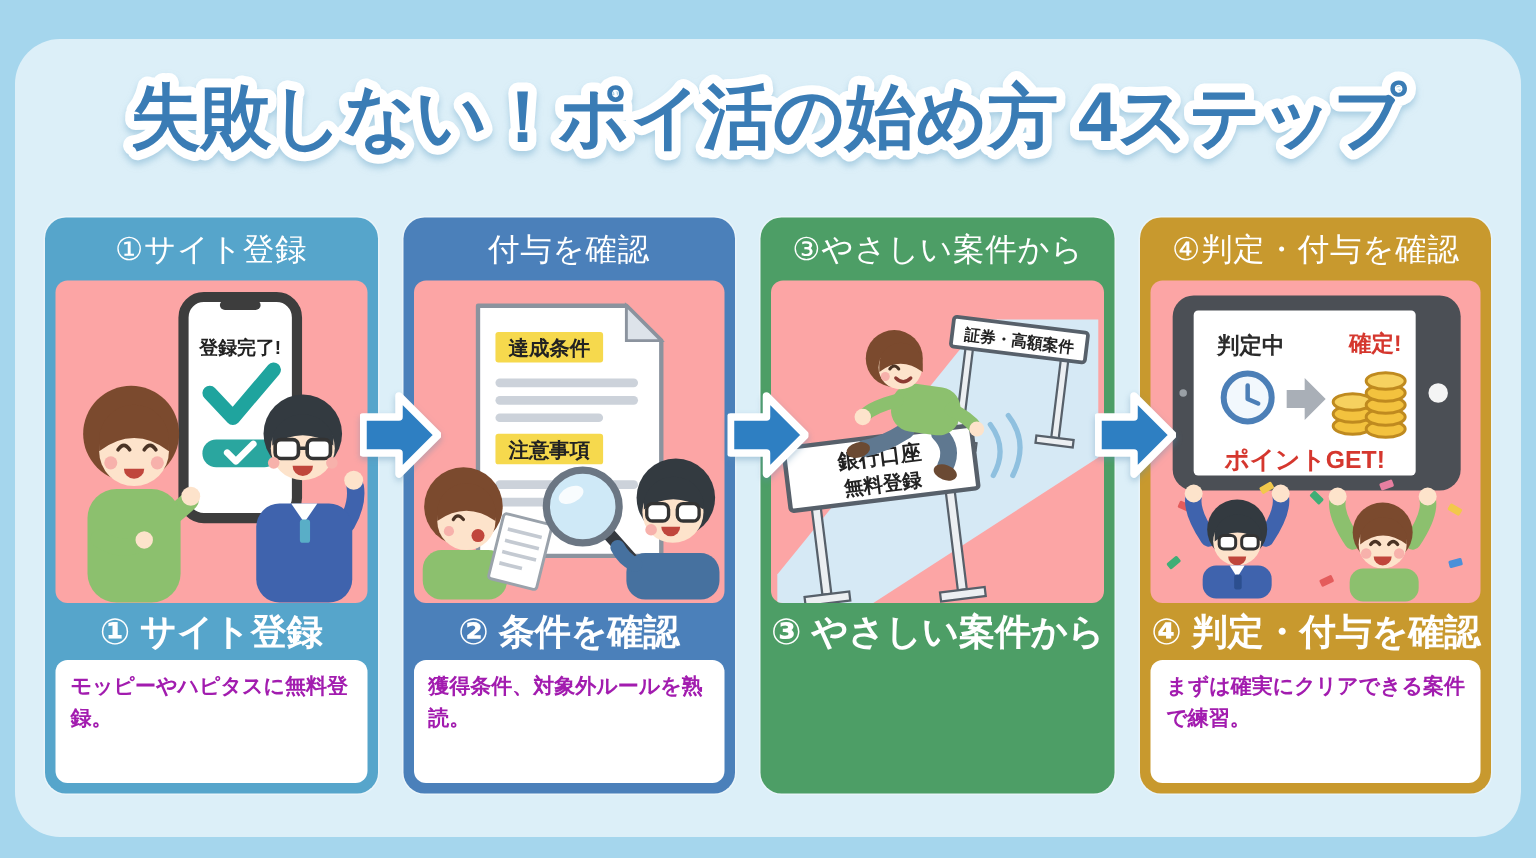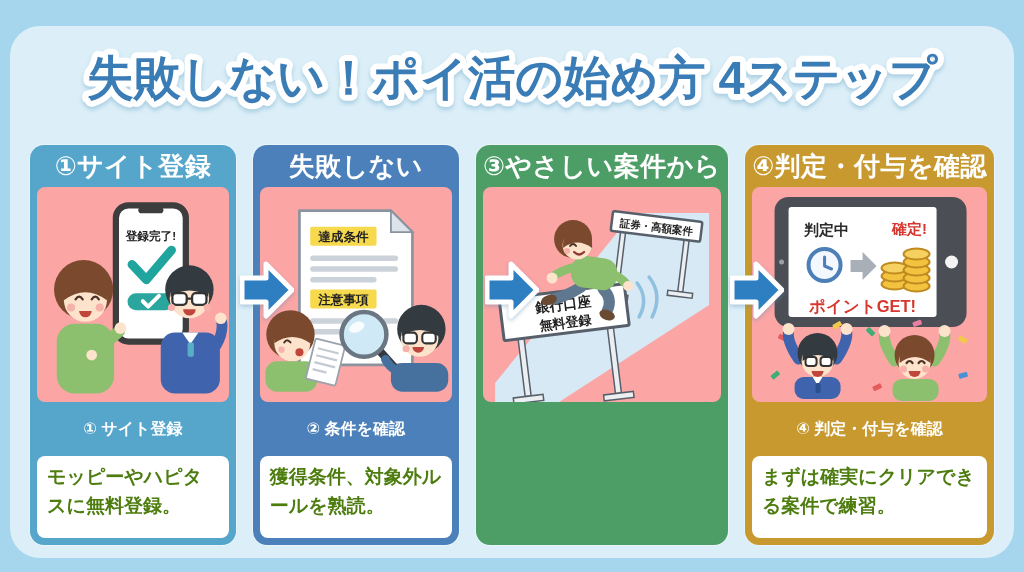--- a/index.html
+++ b/index.html
@@ -28,36 +28,36 @@
   .panel {
     flex:1; border-radius:14px; padding:0 7px 7px 7px;
     box-shadow:0 0 0 1px rgba(255,255,255,.35);
   }
   .panel.c1 { background:#56a5cb; }
   .panel.c2 { background:#4b80ba; }
   .panel.c3 { background:#4d9e66;text-align:center; }
   .panel.c4 { background:#c8992e; }
   .panel-header {
     height:42px; display:flex; align-items:center; justify-content:center;
-    color:#fff; font-weight:bold; font-size:26px; white-space:nowrap;
+    color:#fff; font-weight:normal; font-size:21px; white-space:nowrap;
     letter-spacing:.5px;
   }
   .illu {
     height:215px; background:#fca5a5; border-radius:8px;
     position:relative; overflow:hidden;
   }
   .illu svg { width:100%; height:100%; display:block; }
   .illu text { font-family:"Liberation Sans","DejaVu Sans",sans-serif; font-weight:bold; }
   .panel-band {
-    height:54px; display:flex; align-items:center; justify-content:center;
-    color:#fff; font-weight:bold; font-size:16px; white-space:nowrap;
+    height:38px; display:flex; align-items:center; justify-content:center;
+    color:#fff; font-weight:bold; font-size:24px; white-space:nowrap;
   }
   .panel-desc {
     background:#fff; border-radius:8px; height:82px;
-    padding:7px 10px; font-size:19px; font-weight:bold; color:#4d7c0f;
+    padding:7px 10px; font-size:14px; font-weight:bold; color:#a21caf;
     line-height:1.5;
   }
   .flow-arrow {
     position:absolute; top:258px; width:54px; height:64px; z-index:6;
     filter:drop-shadow(0 2px 2px rgba(90,140,175,.4));
   }
   .flow-arrow svg { width:100%; height:100%; }
   .a1 { left:240px; } .a2 { left:485px; } .a3 { left:730px; }
 </style>
 </head>
@@ -118,21 +118,21 @@
           <path d="M162 150 l9 13 l9 -13 Z" fill="#ffffff"></path>
           <rect x="168" y="161" width="7" height="16" rx="2" fill="#59aec7"></rect>
         </g>
       </svg>
     </div>
     <div class="panel-band">① サイト登録</div>
     <div class="panel-desc">モッピーやハピタスに無料登録。</div>
   </div>
 
   <div class="panel c2">
-    <div class="panel-header">失敗しない</div>
+    <div class="panel-header">付与を確認</div>
     <div class="illu">
       <svg viewBox="0 0 214 215">
 
         <g>
           <path d="M44 14 H146 L170 38 V186 H44 Z" fill="#ffffff" stroke="#8b939e" stroke-width="3" stroke-linejoin="round"></path>
           <path d="M146 14 L170 38 H146 Z" fill="#dde3ea" stroke="#8b939e" stroke-width="2"></path>
           <rect x="56" y="32" width="74" height="21" rx="2" fill="#f6d94d"></rect>
           <text x="93" y="48" font-size="14" fill="#222222" text-anchor="middle">達成条件</text>
           <rect x="56" y="64" width="98" height="6" rx="3" fill="#ccd2da"></rect>
           <rect x="56" y="76" width="98" height="6" rx="3" fill="#ccd2da"></rect>
@@ -218,20 +218,21 @@
           <circle cx="26" cy="18" r="19" fill="#7b4a2e"></circle>
           <circle cx="30" cy="24" r="14.5" fill="#fde3cb"></circle>
           <path d="M16 22 A14.5 14.5 0 0 1 45 22 L45 27 Q30 16 16 27 Z" fill="#7b4a2e"></path>
           <path d="M23 25 q3 -4 6 0" fill="none" stroke="#4a3325" stroke-width="2" stroke-linecap="round"></path>
           <circle cx="20" cy="30" r="3" fill="#f7b1ab"></circle>
           <path d="M27 31 q5 5 10 0" fill="none" stroke="#8c3b33" stroke-width="2.2" stroke-linecap="round"></path>
         </g>
         <path d="M142 96 q12 16 2 34 M154 90 q14 18 3 40" fill="none" stroke="#8fc0df" stroke-width="3.5" stroke-linecap="round"></path>
       </svg>
     </div>
+    <div class="panel-band">③ やさしい案件から</div>
   </div>
 
   <div class="panel c4">
     <div class="panel-header">④判定・付与を確認</div>
     <div class="illu">
       <svg viewBox="0 0 214 215">
 
         <g>
           <rect x="12" y="10" width="192" height="130" rx="14" fill="#4b4f55"></rect>
           <rect x="26" y="20" width="148" height="110" rx="3" fill="#ffffff"></rect>

